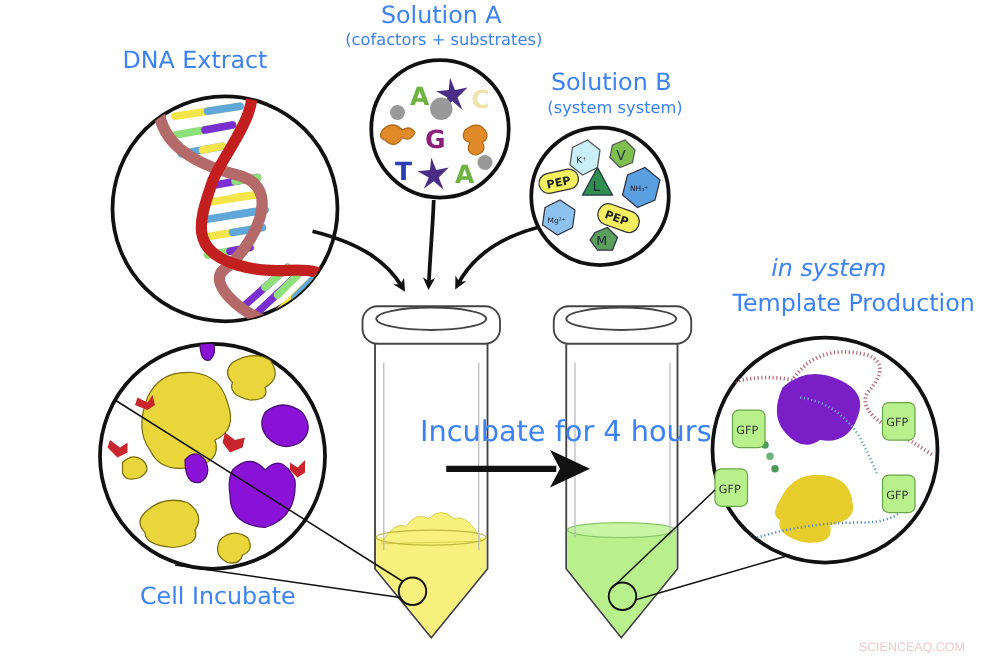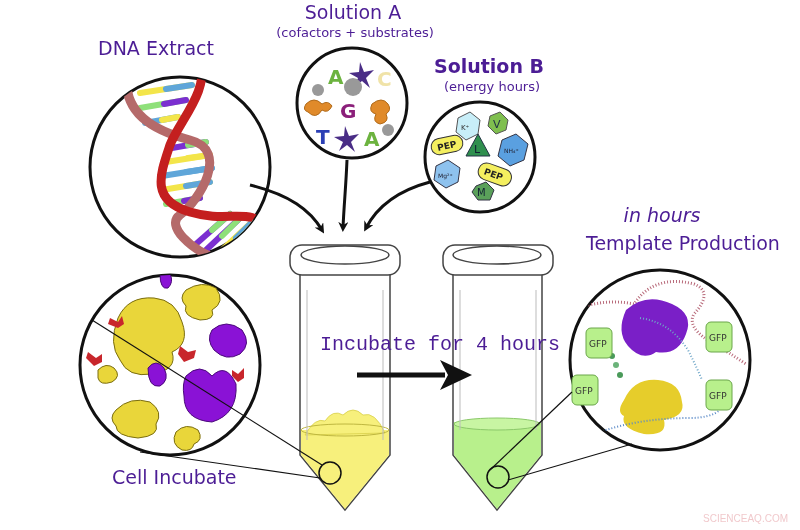--- a/index.html
+++ b/index.html
@@ -1,22 +1,22 @@
 <!DOCTYPE html>
 <html><head>
 <meta charset="utf-8">
 <style>
   html,body{margin:0;padding:0;background:#fff;}
   body{width:800px;height:530px;position:relative;overflow:hidden;font-family:"DejaVu Sans","Liberation Sans",sans-serif;}
   svg{position:absolute;left:0;top:0;}
-  .lbl{position:absolute;color:#4c1d95;white-space:nowrap;text-align:center;}
+  .lbl{position:absolute;color:#3b82f6;white-space:nowrap;text-align:center;}
   .big{font-size:19px;}
   .small{font-size:13px;text-align:center;}
   .ital{font-style:italic;}
-  .wm{position:absolute;right:12px;bottom:6px;font-size:10px;color:#f1c9cc;font-family:"Liberation Sans",sans-serif;}
+  .wm{position:absolute;right:28px;bottom:6px;font-size:10px;color:#f1c9cc;font-family:"Liberation Sans",sans-serif;}
   .svgtxt{font-family:"DejaVu Sans",sans-serif;font-weight:bold;}
 </style>
 </head>
 <body>
 
 <svg width="800" height="530" viewBox="0 0 800 530">
   <defs>
     <marker id="ah" markerWidth="10" markerHeight="10" refX="6" refY="5" orient="auto" markerUnits="userSpaceOnUse">
       <path d="M0,0 L10,5 L0,10 L3,5 Z" fill="#111"></path>
     </marker>
@@ -196,19 +196,19 @@
     <line x1="92" y1="320" x2="322" y2="465"></line>
     <line x1="140" y1="452" x2="320" y2="478"></line>
     <line x1="632" y1="444" x2="508" y2="480"></line>
     <line x1="572" y1="392" x2="490" y2="470"></line>
   </g>
 </svg>
 
 <div class="lbl big" style="left:98px;top:37px;">DNA Extract</div>
 <div class="lbl big" style="left:298px;top:1px;width:110px;">Solution A</div>
 <div class="lbl small" style="left:262px;top:25px;width:186px;">(cofactors + substrates)</div>
-<div class="lbl big" style="left:430px;top:55px;width:118px;font-weight:bold;">Solution B</div>
-<div class="lbl small" style="left:432px;top:79px;width:120px;">(energy hours)</div>
-<div class="lbl big ital" style="left:617px;top:204px;width:90px;">in hours</div>
+<div class="lbl big" style="left:430px;top:55px;width:118px;">Solution B</div>
+<div class="lbl small" style="left:432px;top:79px;width:120px;">(system system)</div>
+<div class="lbl big ital" style="left:617px;top:204px;width:90px;">in system</div>
 <div class="lbl big" style="left:586px;top:232px;width:164px;">Template Production</div>
-<div class="lbl" style="left:320px;top:333px;font-size:20px;font-family:Liberation Mono, monospace;">Incubate for 4 hours</div>
+<div class="lbl" style="left:336px;top:333px;font-size:23px;">Incubate for 4 hours</div>
 <div class="lbl big" style="left:112px;top:466px;">Cell Incubate</div>
 <div class="wm">SCIENCEAQ.COM</div>
 
 </body></html>

